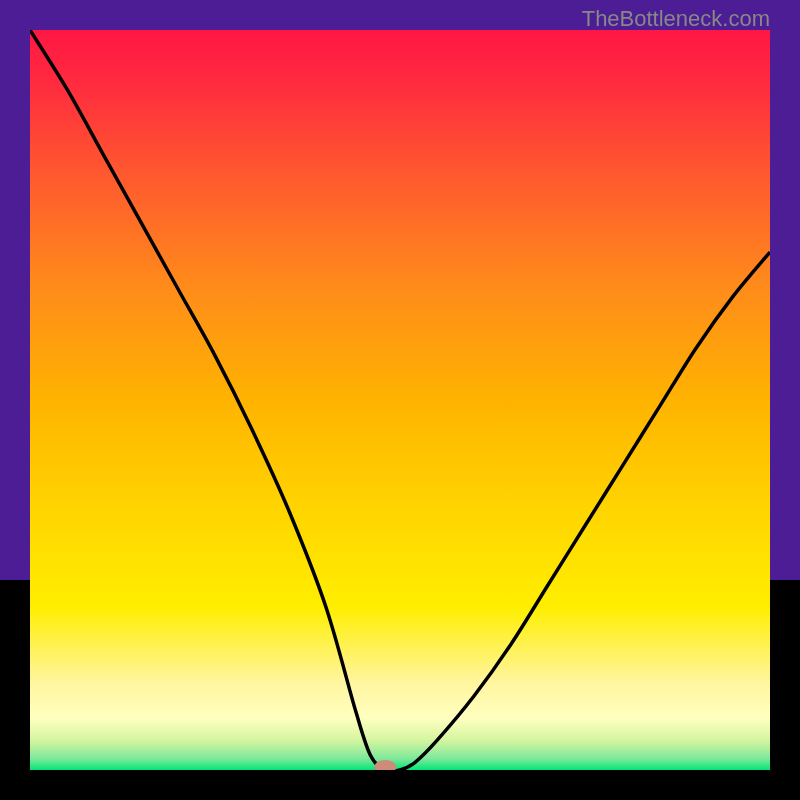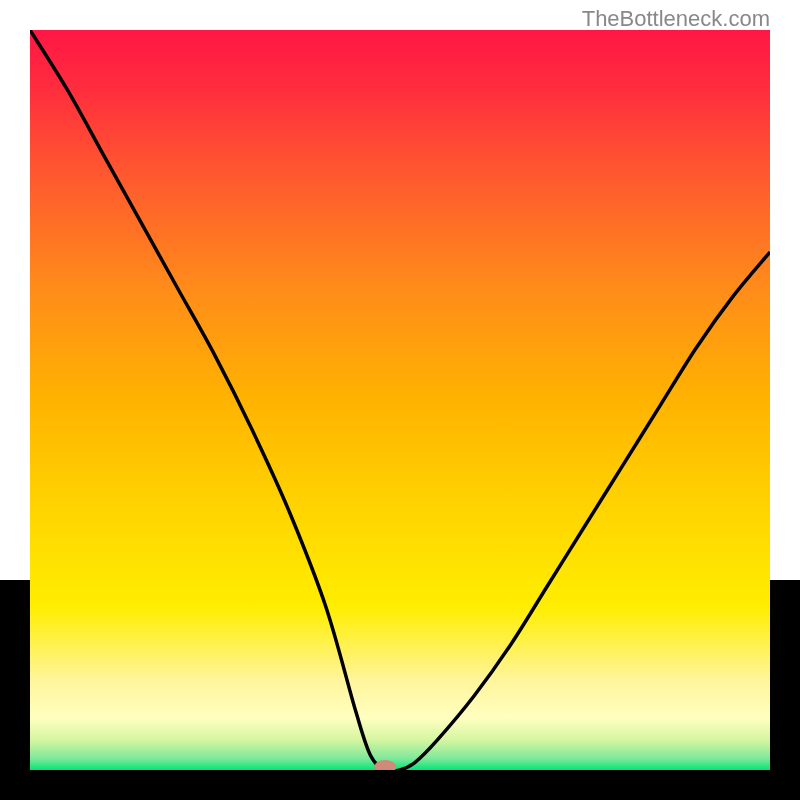--- a/index.html
+++ b/index.html
@@ -8,21 +8,21 @@
     width: 800px;
     height: 800px;
     background: #000;
     font-family: Arial, sans-serif;
     overflow: hidden;
   }
   .container {
     width: 800px;
     height: 580px;
     position: relative;
-    background: #ffffff;
+    background: #4c1d95;
   }
   .plot-area {
     position: absolute;
     left: 30px;
     top: 30px;
     width: 740px;
     height: 740px;
   }
   .watermark {
     position: absolute;

